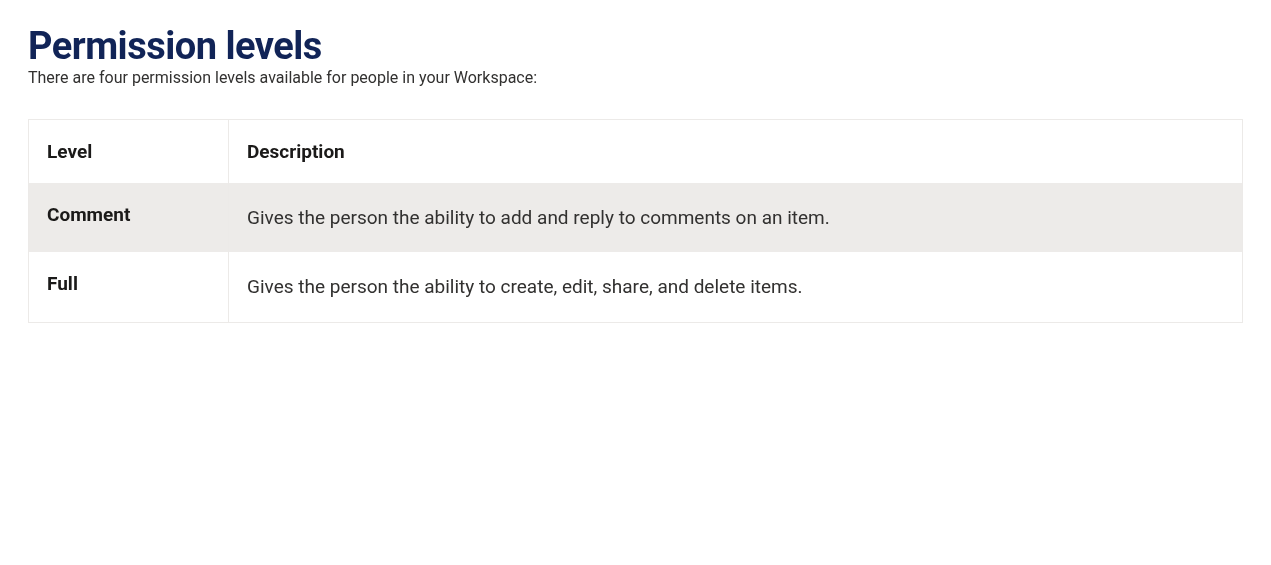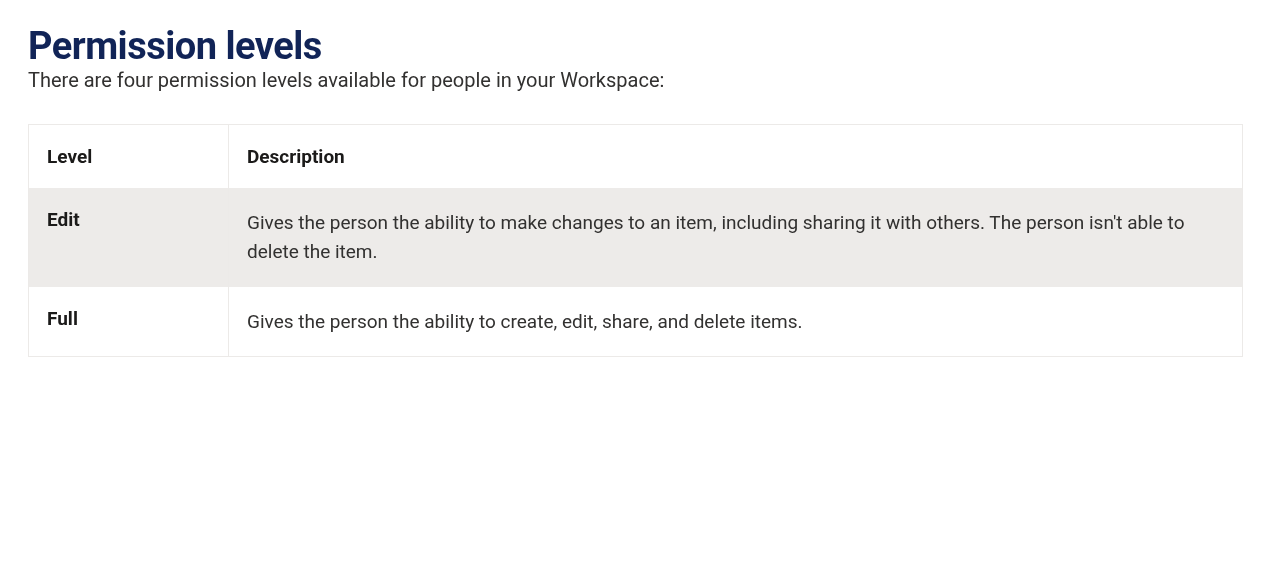--- a/index.html
+++ b/index.html
@@ -14,21 +14,21 @@
       color: #1b1a19;
       width: 1271px;
     }
     h1 {
       font-size: 38px;
       font-weight: 700;
       color: #112457;
       letter-spacing: -0.5px;
     }
     .intro {
-      font-size: 20px;
+      font-size: 16px;
       color: #323130;
       margin-bottom: 32px;
       font-weight: 400;
     }
     table {
       width: 100%;
       border-collapse: collapse;
       border: 1px solid #eceae8;
     }
     th, td {
@@ -70,21 +70,21 @@
 
 <table>
   <thead>
     <tr>
       <th>Level</th>
       <th>Description</th>
     </tr>
   </thead>
   <tbody>
     <tr>
-      <td class="level-cell">Edit</td>
-      <td class="desc-cell">Gives the person the ability to make changes to an item, including sharing it with others. The person isn't able to delete the item.</td>
+      <td class="level-cell">Comment</td>
+      <td class="desc-cell">Gives the person the ability to add and reply to comments on an item.</td>
     </tr>
     <tr>
       <td class="level-cell">Full</td>
       <td class="desc-cell">Gives the person the ability to create, edit, share, and delete items.</td>
     </tr>
   </tbody>
 </table>
 
 </body></html>

